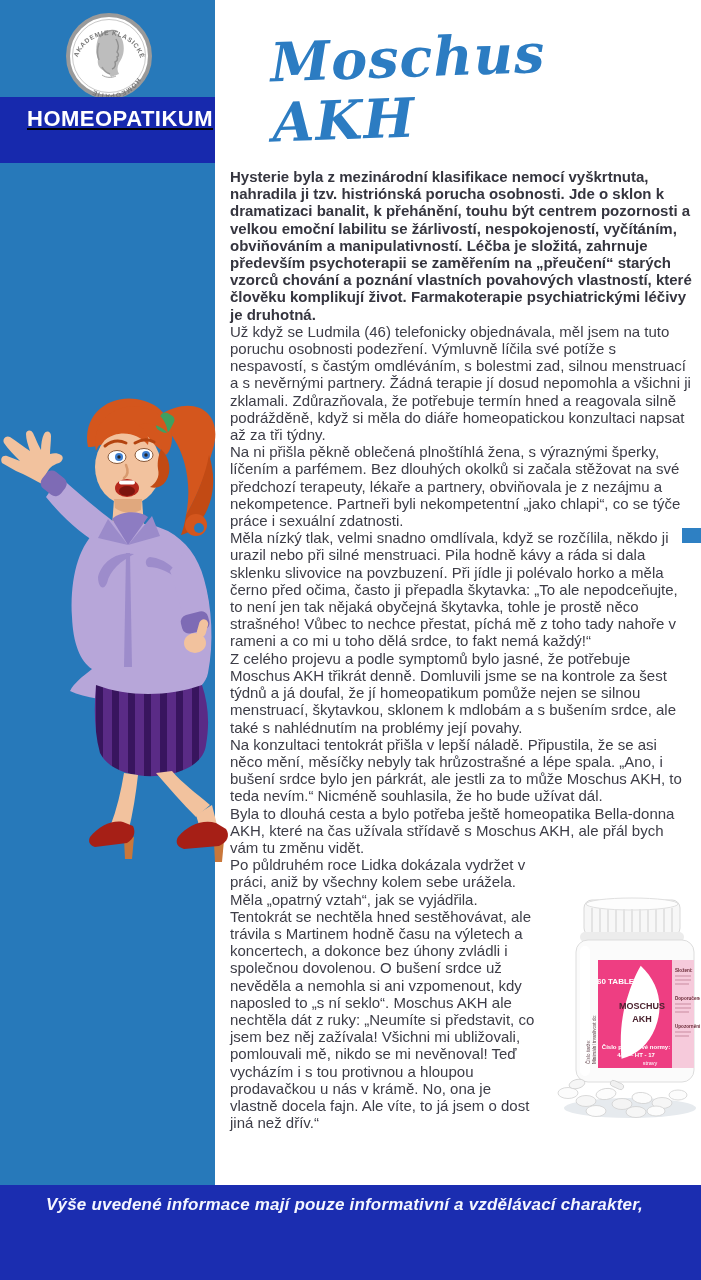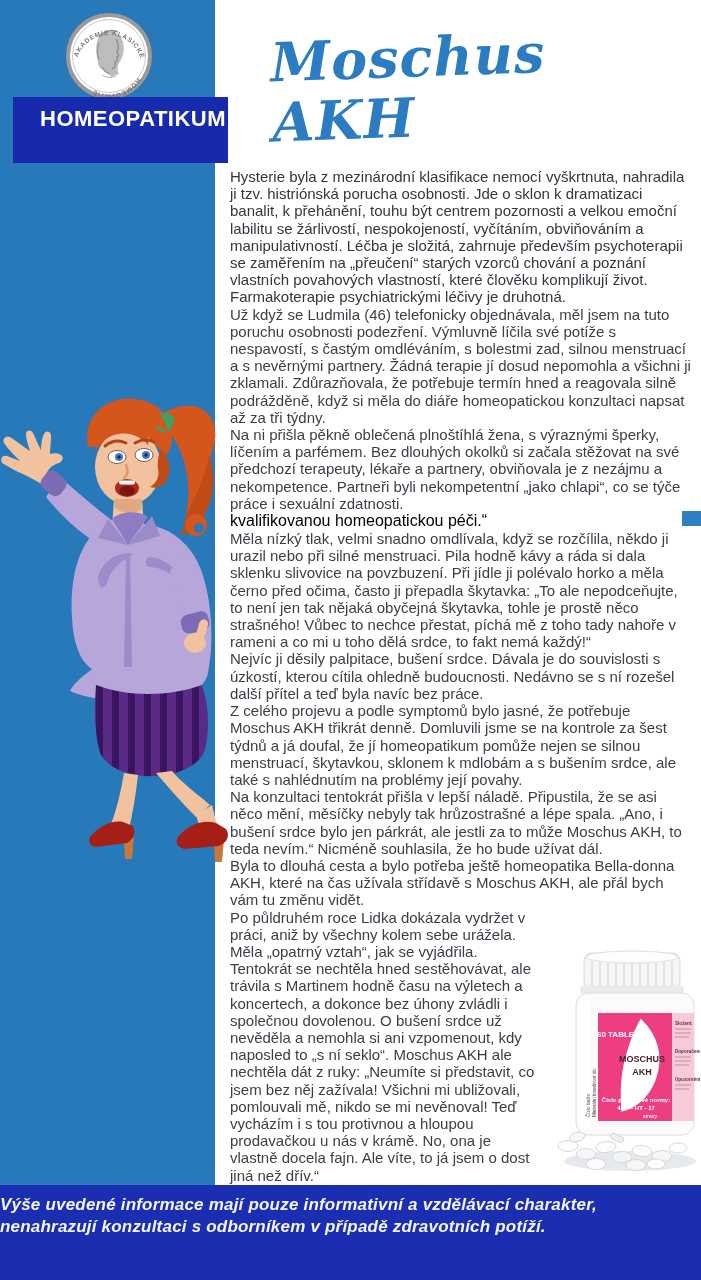--- a/index.html
+++ b/index.html
@@ -3,44 +3,44 @@
 <meta charset="utf-8">
 <style>
   html,body{margin:0;padding:0;background:#ffffff;}
   .page{
     position:relative;width:701px;height:1280px;overflow:hidden;
     background:#ffffff;font-family:"Liberation Sans",sans-serif;
   }
   
   .sidebar{position:absolute;left:0;top:0;width:215px;height:1185px;background:#2779ba;}
   .seal{display:block;margin:13px 0 0 66px;}
-  .band{position:absolute;left:13px;top:97px;width:215px;height:66px;background:#1729ad;
-        box-sizing:border-box;padding:7px 0 0 27px;}
+  .band{position:absolute;left:0;top:97px;width:215px;height:66px;background:#1729ad;
+        box-sizing:border-box;padding:7px 0 0 27px;text-decoration:underline;}
   .band div{color:#ffffff;font-weight:bold;font-size:22px;line-height:29px;letter-spacing:.5px;}
   .woman{position:absolute;left:0;top:385px;width:245px;height:480px;overflow:visible;}
   
   .content{position:absolute;left:230px;top:0;width:462px;}
   .title{
     margin:0;padding:34px 0 14px 44px;
     font-family:"DejaVu Serif",serif;font-style:italic;font-weight:bold;
     font-size:54px;line-height:60px;color:#2c7cc2;letter-spacing:1px;
     transform:rotate(-2deg);transform-origin:left bottom;
   }
   .body-text p{margin:0;font-size:15px;line-height:17.2px;color:#3d3d47;}
-  .body-text p.intro{font-weight:normal;color:#35353f;}
+  .body-text p.intro{font-weight:bold;color:#35353f;}
   .quote-box{
     float:right;background:#2e80c3;color:#ffffff;
     padding:7px 9px 8px 11px;margin:-1px -10px 5px 12px;
     font-weight:bold;font-size:14.5px;line-height:19px;
   }
   .bottle-wrap{float:right;width:150px;height:228px;margin:40px -8px 0 8px;}
   
   .footer{
     position:absolute;left:0;top:1185px;width:701px;height:95px;background:#1b2db0;
-    box-sizing:border-box;padding:9px 12px 0 0;text-align:left;
+    box-sizing:border-box;padding:9px 12px 0 0;text-align:center;
   }
   .footer div{
     color:#f4f6ff;font-weight:bold;font-style:italic;
     font-size:17px;line-height:22px;letter-spacing:.2px;
   }
 </style>
 </head>
 <body>
 
 <div class="page">
@@ -154,25 +154,23 @@
     <h1 class="title">Moschus AKH</h1>
 
     <div class="body-text">
       <p class="intro">Hysterie byla z mezinárodní klasifikace nemocí vyškrtnuta, nahradila ji tzv. histriónská porucha osobnosti. Jde o sklon k dramatizaci banalit, k přehánění, touhu být centrem pozornosti a velkou emoční labilitu se žárlivostí, nespokojeností, vyčítáním, obviňováním a manipulativností. Léčba je složitá, zahrnuje především psychoterapii se zaměřením na „přeučení“ starých vzorců chování a poznání vlastních povahových vlastností, které člověku komplikují život. Farmakoterapie psychiatrickými léčivy je druhotná.</p>
       <p>Už když se Ludmila (46) telefonicky objednávala, měl jsem na tuto poruchu osobnosti podezření. Výmluvně líčila své potíže s nespavostí, s častým omdléváním, s bolestmi zad, silnou menstruací a s nevěrnými partnery. Žádná terapie jí dosud nepomohla a všichni ji zklamali. Zdůrazňovala, že potřebuje termín hned a reagovala silně podrážděně, když si měla do diáře homeopatickou konzultaci napsat až za tři týdny.</p>
       <p>Na ni přišla pěkně oblečená plnoštíhlá žena, s výraznými šperky, líčením a parfémem. Bez dlouhých okolků si začala stěžovat na své předchozí terapeuty, lékaře a partnery, obviňovala je z nezájmu a nekompetence. Partneři byli nekompetentní „jako chlapi“, co se týče práce i sexuální zdatnosti.</p>
       <p>
         <span class="quote-box">
           </span>
         </p>
-          <div>kvalifikovanou homeopatickou péči.“</div>
         
       <p></p>
       <p>Měla nízký tlak, velmi snadno omdlívala, když se rozčílila, někdo ji urazil nebo při silné menstruaci. Pila hodně kávy a ráda si dala sklenku slivovice na povzbuzení. Při jídle ji polévalo horko a měla černo před očima, často ji přepadla škytavka: „To ale nepodceňujte, to není jen tak nějaká obyčejná škytavka, tohle je prostě něco strašného! Vůbec to nechce přestat, píchá mě z toho tady nahoře v rameni a co mi u toho dělá srdce, to fakt nemá každý!“</p>
-      <p>Nejvíc ji děsily palpitace, bušení srdce. Dávala je do souvislosti s úzkostí, kterou cítila ohledně budoucnosti. Nedávno se s ní rozešel další přítel a teď byla navíc bez práce.</p>
       <p>Z celého projevu a podle symptomů bylo jasné, že potřebuje Moschus AKH třikrát denně. Domluvili jsme se na kontrole za šest týdnů a já doufal, že jí homeopatikum pomůže nejen se silnou menstruací, škytavkou, sklonem k mdlobám a s bušením srdce, ale také s nahlédnutím na problémy její povahy.</p>
       <p>Na konzultaci tentokrát přišla v lepší náladě. Připustila, že se asi něco mění, měsíčky nebyly tak hrůzostrašné a lépe spala. „Ano, i bušení srdce bylo jen párkrát, ale jestli za to může Moschus AKH, to teda nevím.“ Nicméně souhlasila, že ho bude užívat dál.</p>
       <p>Byla to dlouhá cesta a bylo potřeba ještě homeopatika Bella-donna AKH, které na čas užívala střídavě s Moschus AKH, ale přál bych vám tu změnu vidět.</p>
       <p>
         <span class="bottle-wrap">
           <svg width="150" height="228" viewBox="0 0 150 228">
 
             <ellipse cx="80" cy="212" rx="66" ry="10" fill="#e6eaee"></ellipse>
 
             <g>
@@ -219,16 +217,15 @@
             </g>
           </svg>
         </span>
         <span>Po půldruhém roce Lidka dokázala vydržet v práci, aniž by všechny kolem sebe urážela. Měla „opatrný vztah“, jak se vyjádřila. Tentokrát se nechtěla hned sestěhovávat, ale trávila s Martinem hodně času na výletech a koncertech, a dokonce bez úhony zvládli i společnou dovolenou. O bušení srdce už nevěděla a nemohla si ani vzpomenout, kdy naposled to „s ní seklo“. Moschus AKH ale nechtěla dát z ruky: „Neumíte si představit, co jsem bez něj zažívala! Všichni mi ubližovali, pomlouvali mě, nikdo se mi nevěnoval! Teď vycházím i s tou protivnou a hloupou prodavačkou u nás v krámě. No, ona je vlastně docela fajn. Ale víte, to já jsem o dost jiná než dřív.“</span>
       </p>
     </div>
   </div>
 
   <div class="footer">
     <div>Výše uvedené informace mají pouze informativní a vzdělávací charakter,</div>
-    <div>nenahrazují konzultaci s odborníkem v případě zdravotních potíží.</div>
   </div>
 
 </div>
 
 </body></html>

